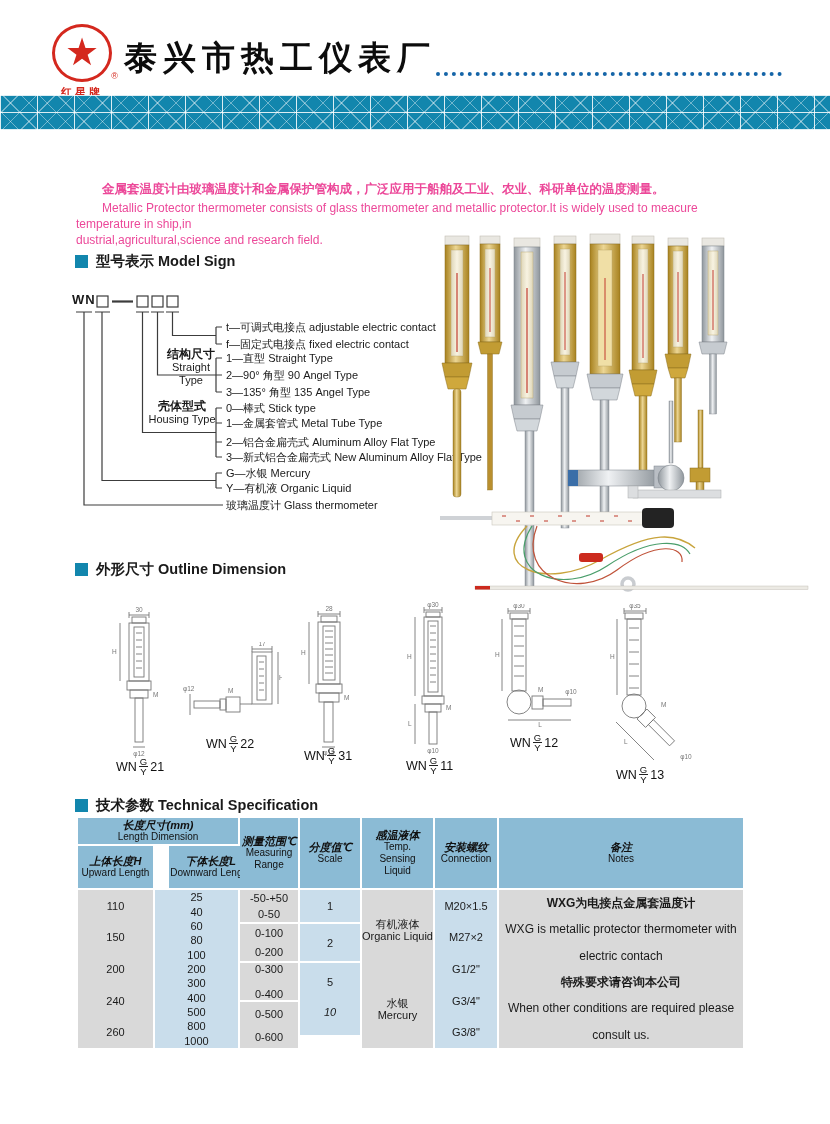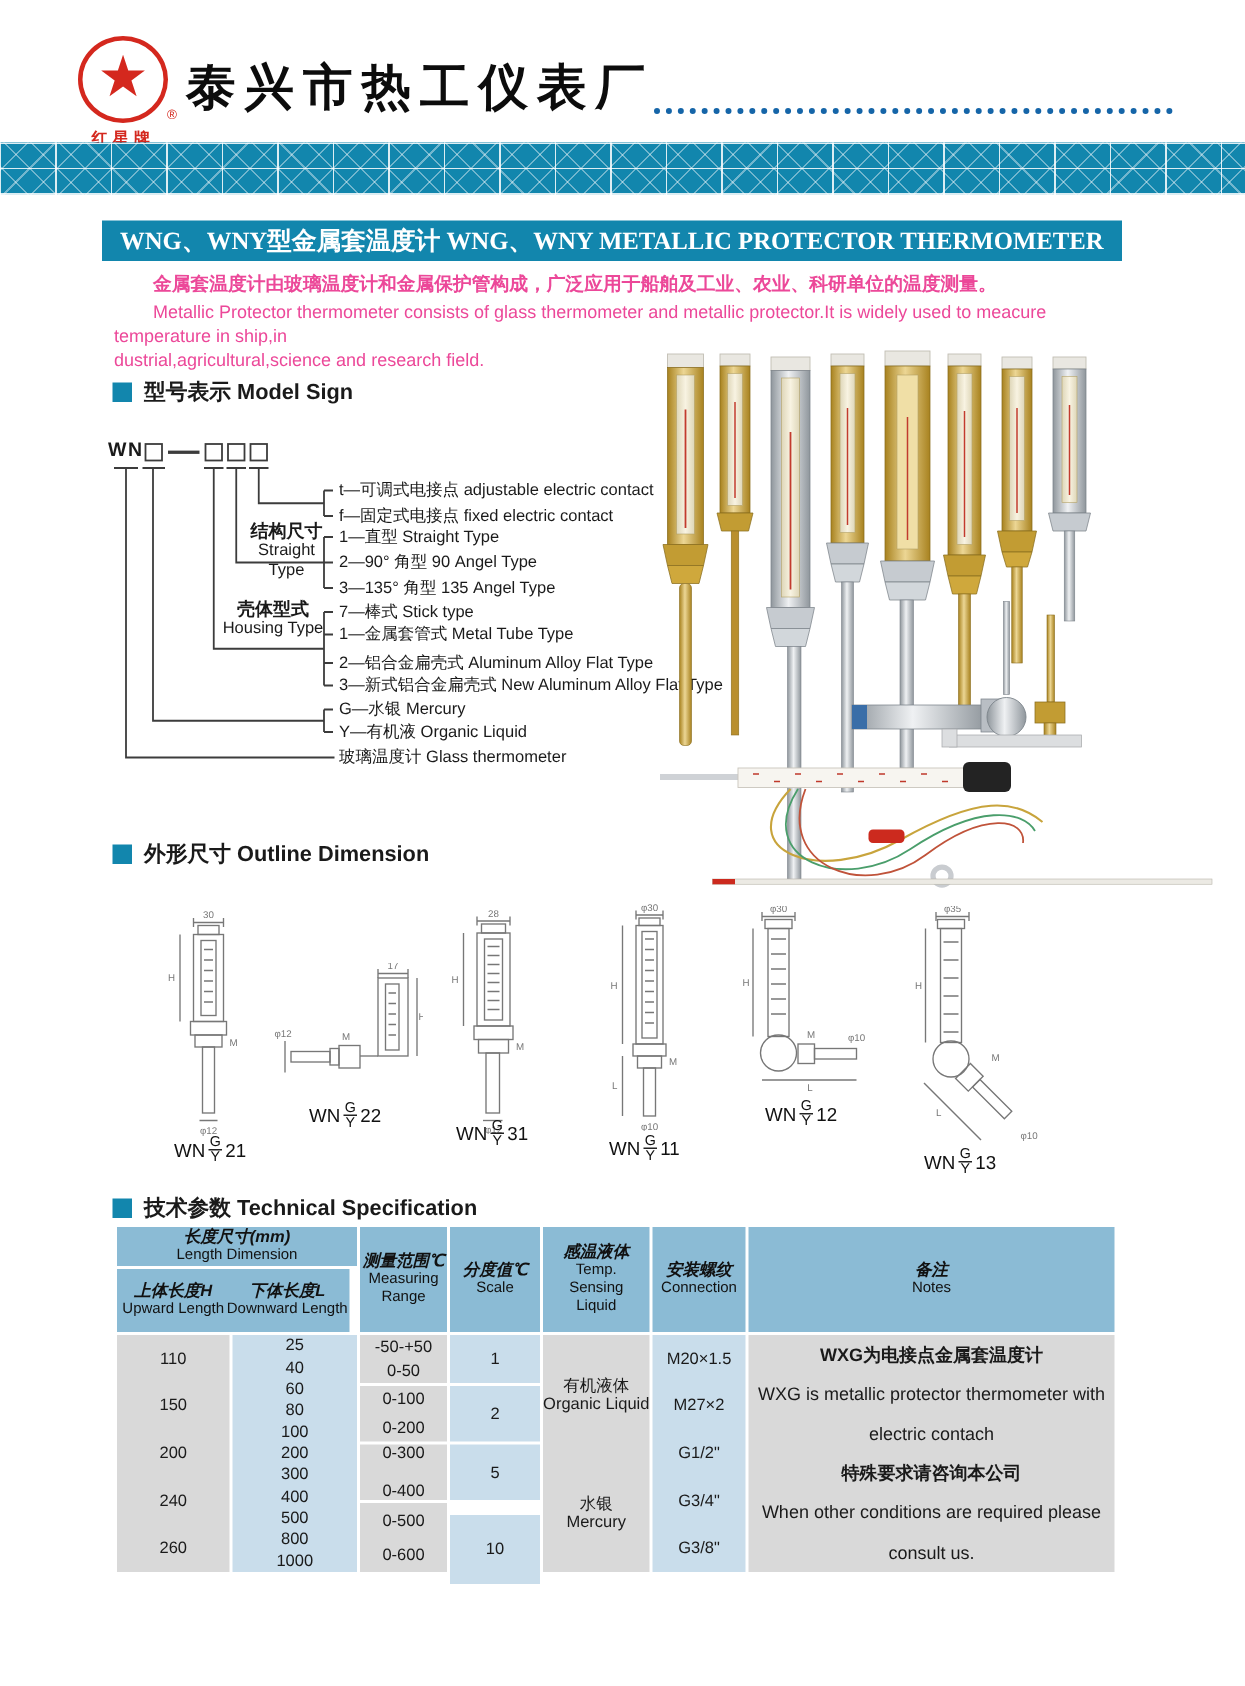--- a/index.html
+++ b/index.html
@@ -71,21 +71,20 @@
     <div class="logo-ellipse">
       <span class="logo-star">★</span>
       <span class="logo-r">®</span>
     </div>
     <div class="brand">红星牌</div>
   </div>
   <div class="abs company">泰兴市热工仪表厂</div>
   <div class="abs dotline"></div>
   <div class="abs band"></div>
 
-  <div class="abs titlebar">WNG、WNY型金属套温度计 WNG、WNY METALLIC PROTECTOR THERMOMETER</div>
   <div class="abs intro">
     <div class="zh">金属套温度计由玻璃温度计和金属保护管构成，广泛应用于船舶及工业、农业、科研单位的温度测量。</div>
     <div class="en1">Metallic Protector thermometer consists of glass thermometer and metallic protector.It is widely used to meacure temperature in ship,in</div>
     <div class="en2">dustrial,agricultural,science and research field.</div>
   </div>
 
   <div class="abs section" style="left:75px;top:252px;">
     <span class="sq"></span>
     <span>型号表示 Model Sign</span>
   </div>
@@ -105,21 +104,21 @@
         <path d="M87.5 24 V87 H146 M146 70 V104 M146 70 H152 M146 87 H152 M146 104 H152"></path>
         <path d="M102.5 24 V47.5 H146 M146 39 V56 M146 39 H152 M146 56 H152"></path>
       </g>
     </svg>
     <span class="wn">WN</span>
     <div class="opt" style="top:32px;">t—可调式电接点 adjustable electric contact</div>
     <div class="opt" style="top:49px;">f—固定式电接点 fixed electric contact</div>
     <div class="opt" style="top:63px;">1—直型 Straight Type</div>
     <div class="opt" style="top:80px;text-align:center;">2—90° 角型 90 Angel Type</div>
     <div class="opt" style="top:97px;">3—135° 角型 135 Angel Type</div>
-    <div class="opt" style="top:113px;">7—棒式 Stick type</div>
+    <div class="opt" style="top:113px;">0—棒式 Stick type</div>
     <div class="opt" style="top:128px;">1—金属套管式 Metal Tube Type</div>
     <div class="opt" style="top:147px;">2—铝合金扁壳式 Aluminum Alloy Flat Type</div>
     <div class="opt" style="top:162px;">3—新式铝合金扁壳式 New Aluminum Alloy Flat Type</div>
     <div class="opt" style="top:178px;">G—水银 Mercury</div>
     <div class="opt" style="top:193px;">Y—有机液 Organic Liquid</div>
     <div class="opt" style="top:210px;">玻璃温度计 Glass thermometer</div>
     <div class="grp" style="left:92px;top:60px;width:58px;">
       <div class="gzh">结构尺寸</div>
       <div>Straight Type</div>
     </div>
@@ -415,21 +414,21 @@
   <div class="abs spec">
 
     <div class="hc" style="left:0;top:0;width:160px;height:26px;">
       <div class="zh">长度尺寸(mm)</div>
       <div>Length Dimension</div>
     </div>
     <div class="hc" style="left:0;top:28px;width:75px;height:42px;">
       <div class="zh">上体长度H</div>
       <div>Upward Length</div>
     </div>
-    <div class="hc" style="left:72px;top:28px;width:83px;height:42px;">
+    <div class="hc" style="left:91px;top:28px;width:83px;height:42px;">
       <div class="zh">下体长度L</div>
       <div>Downward Length</div>
     </div>
     <div class="hc" style="left:162px;top:0;width:58px;height:70px;">
       <div class="zh">测量范围℃</div>
       <div>Measuring</div>
       <div>Range</div>
     </div>
     <div class="hc" style="left:222px;top:0;width:60px;height:70px;">
       <div class="zh">分度值℃</div>
@@ -490,21 +489,21 @@
 
     <div class="rg blue" style="left:222px;top:72px;width:60px;height:32px;">
       <div>1</div>
     </div>
     <div class="rg blue" style="left:222px;top:106px;width:60px;height:37px;">
       <div>2</div>
     </div>
     <div class="rg blue" style="left:222px;top:145px;width:60px;height:37px;">
       <div>5</div>
     </div>
-    <div class="rg blue" style="left:222px;top:192px;width:60px;height:46px;">
+    <div class="rg blue" style="left:222px;top:171px;width:60px;height:46px;font-style:italic;">
       <div>10</div>
     </div>
 
     <div class="bc grey" style="left:284px;top:72px;width:71px;height:158px;">
       <div>
         <div>有机液体</div>
         <div>Organic Liquid</div>
       </div>
       <div>
         <div>水银</div>

